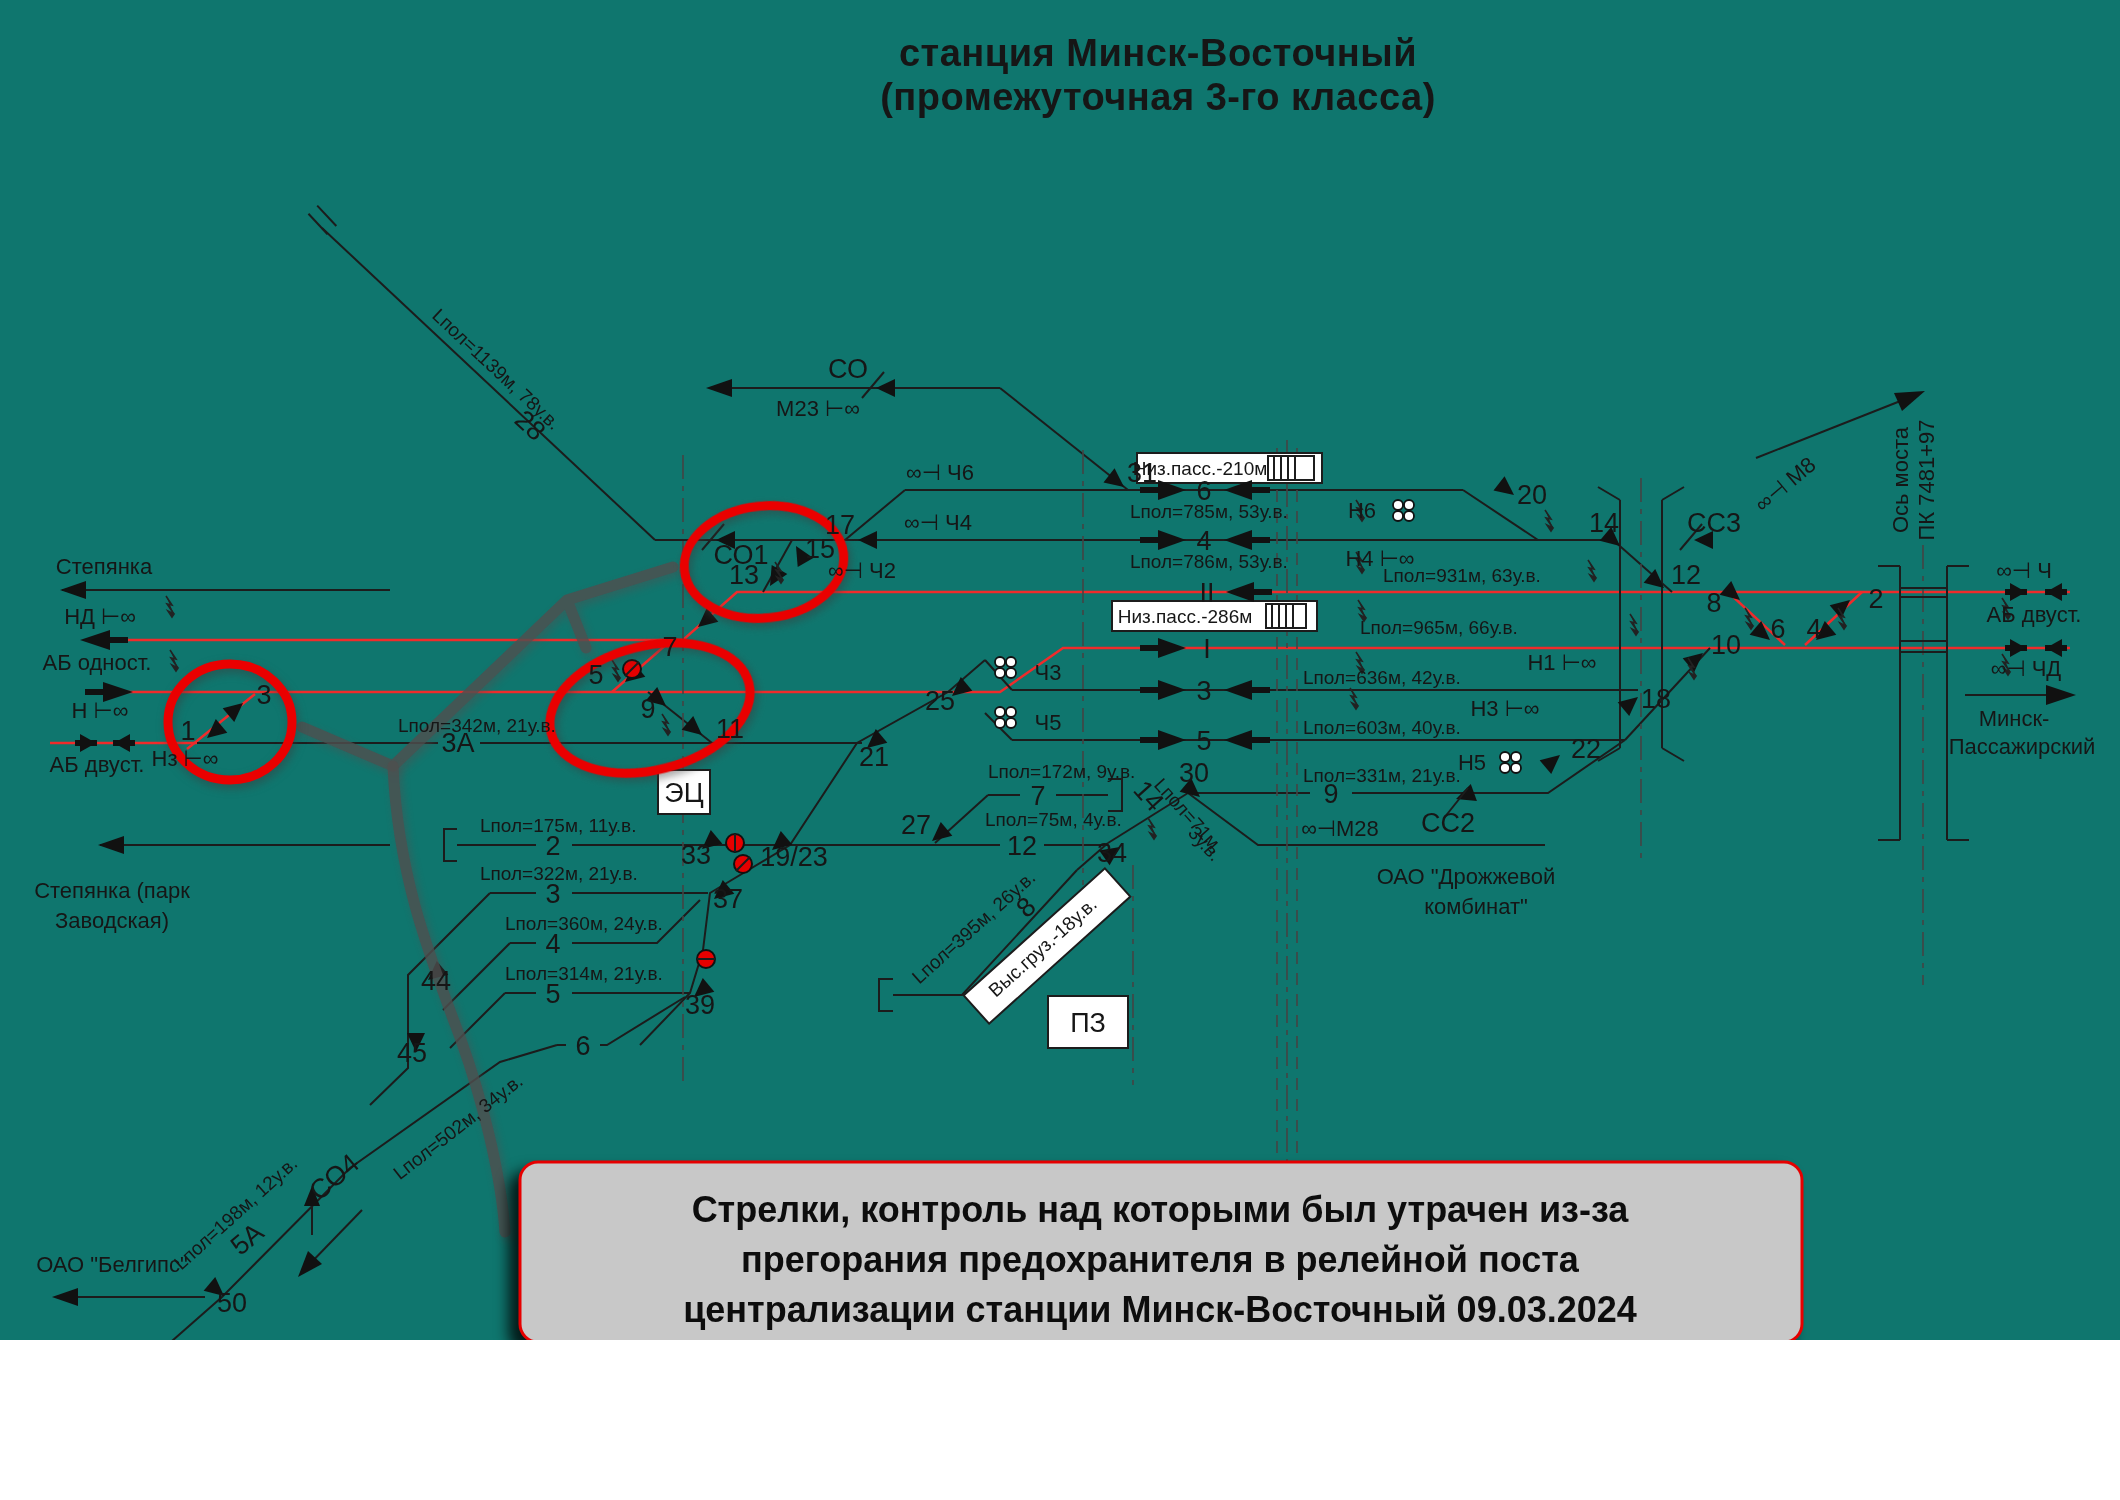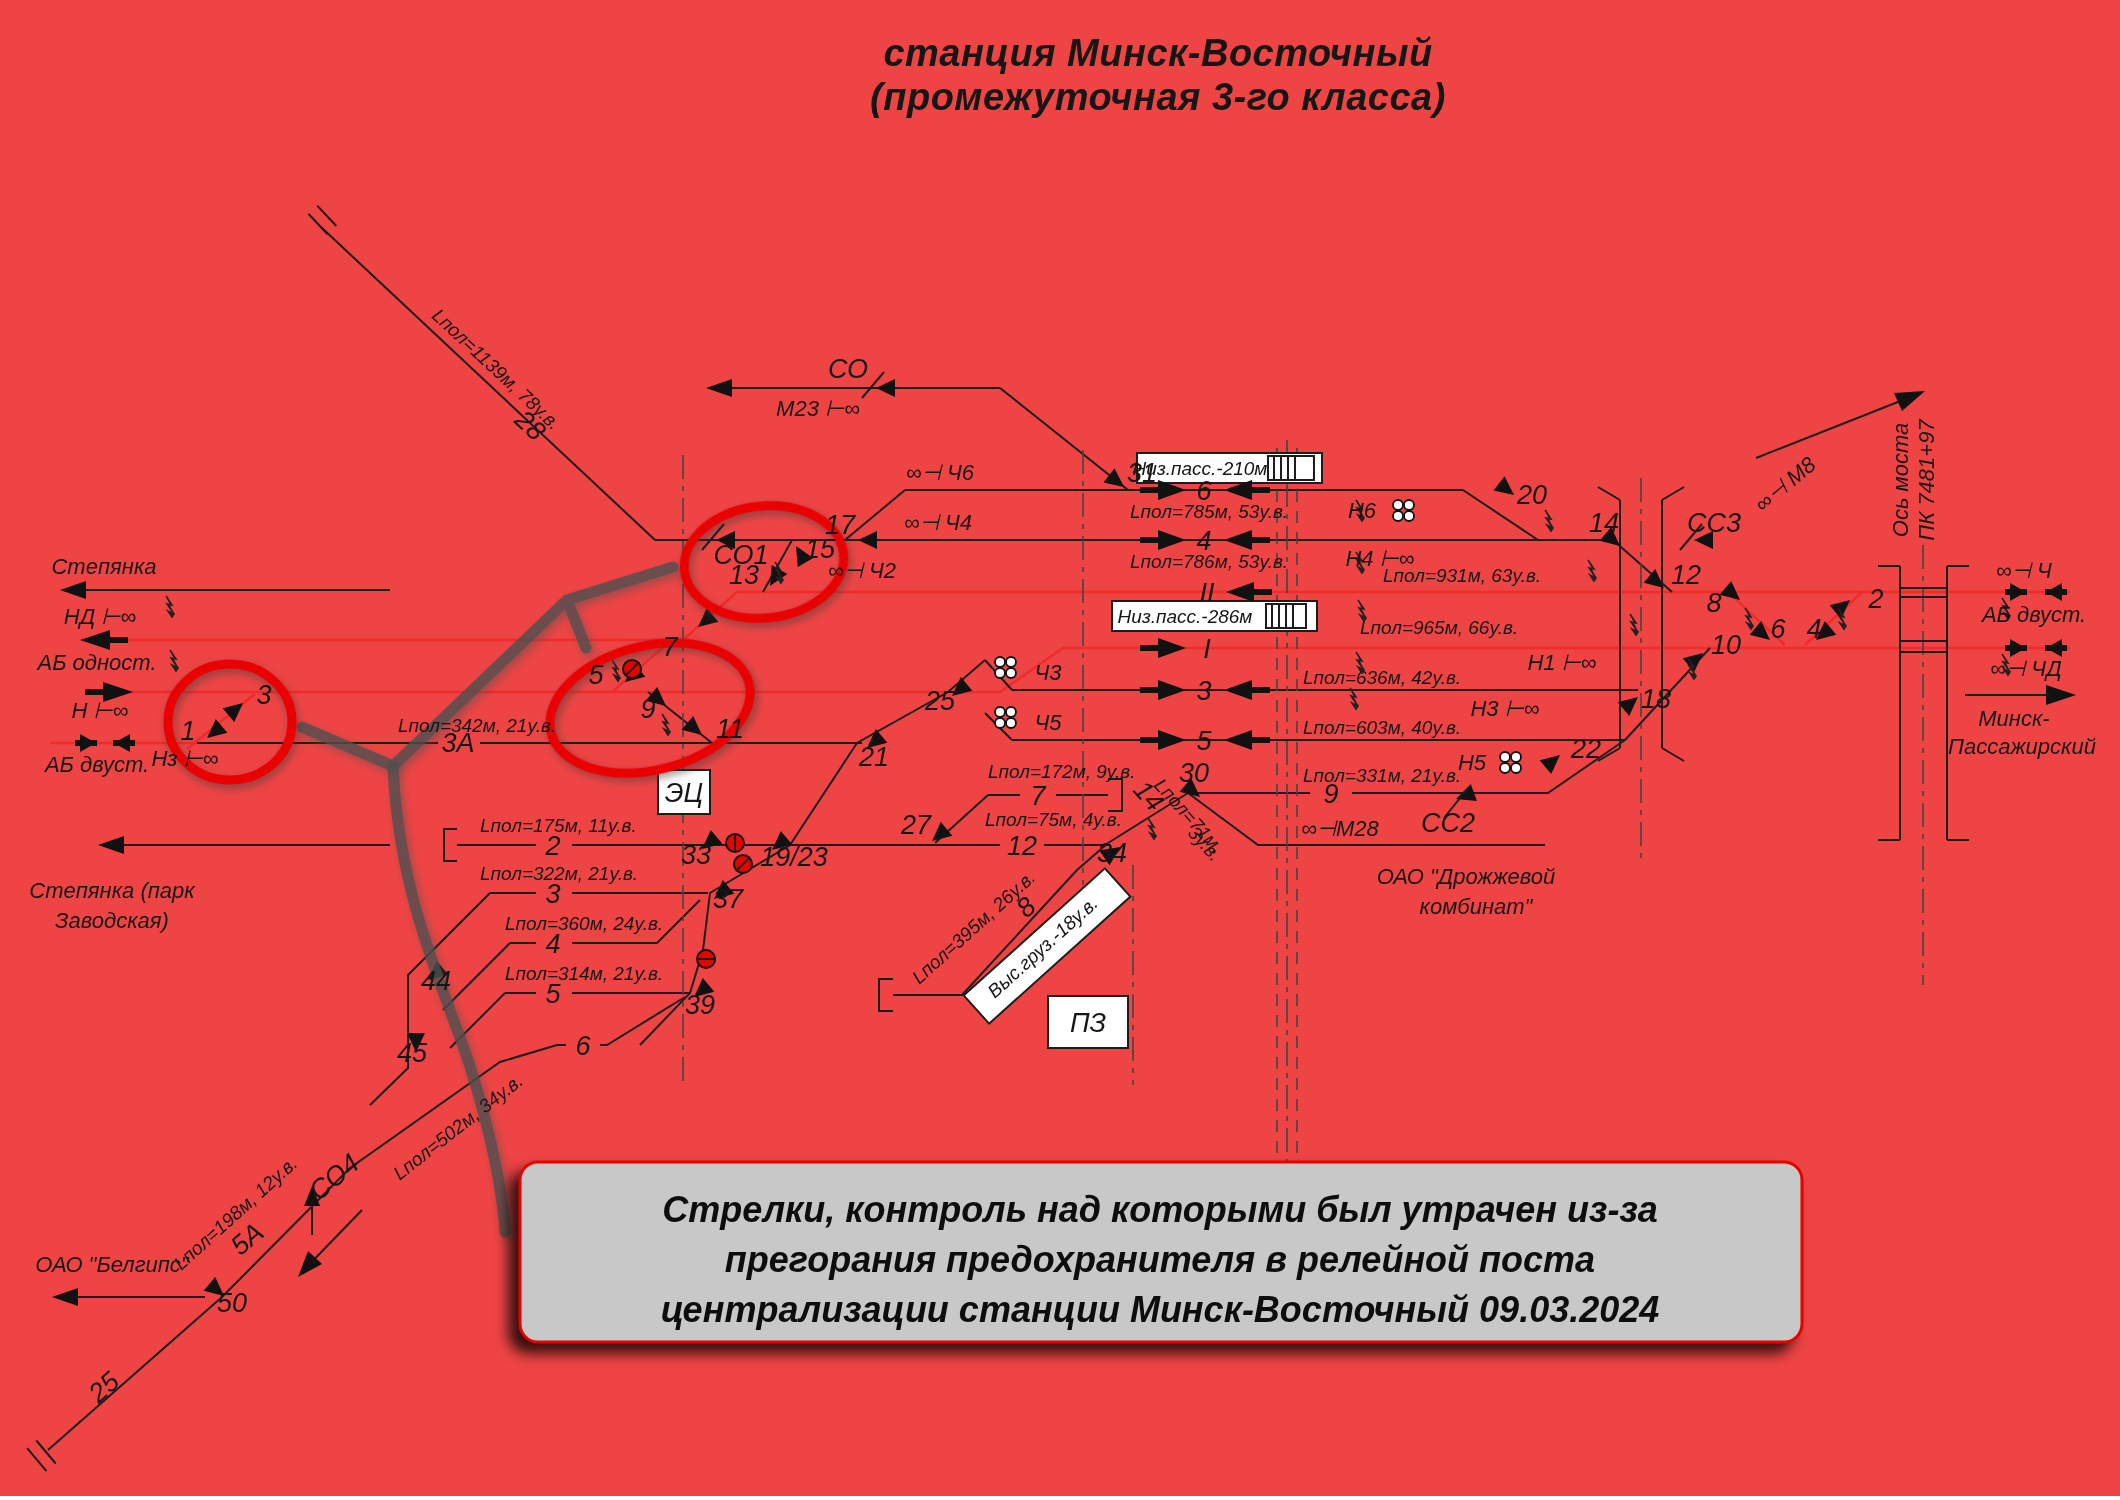--- a/index.html
+++ b/index.html
@@ -1,17 +1,17 @@
 <!DOCTYPE html>
 <html><head>
 <meta charset="utf-8">
 <style>
   html,body{margin:0;padding:0;background:#ffffff;}
-  #stage{position:relative;width:2120px;height:1496px;background:#ef4444;overflow:hidden;
-         font-family:"Liberation Sans",sans-serif;font-style:italic;}
+  #stage{position:relative;width:2120px;height:1340px;background:#0f766e;overflow:hidden;
+         font-family:"Liberation Sans",sans-serif;}
   svg{position:absolute;left:0;top:0;}
   text{font-family:"Liberation Sans",sans-serif;fill:#161616;}
   .s{font-size:19px;}
   .m{font-size:22px;}
   .n{font-size:27px;}
   .big{font-size:38px;font-weight:bold;letter-spacing:.5px;}
   .note{font-size:36px;font-weight:bold;fill:#0d0d0d;}
   .trk{stroke:#1c1c1c;stroke-width:2;fill:none;}
   .trk-red{stroke:#f02b2b;stroke-width:2.5;fill:none;}
   .thick{stroke:#111;stroke-width:6;fill:none;}

